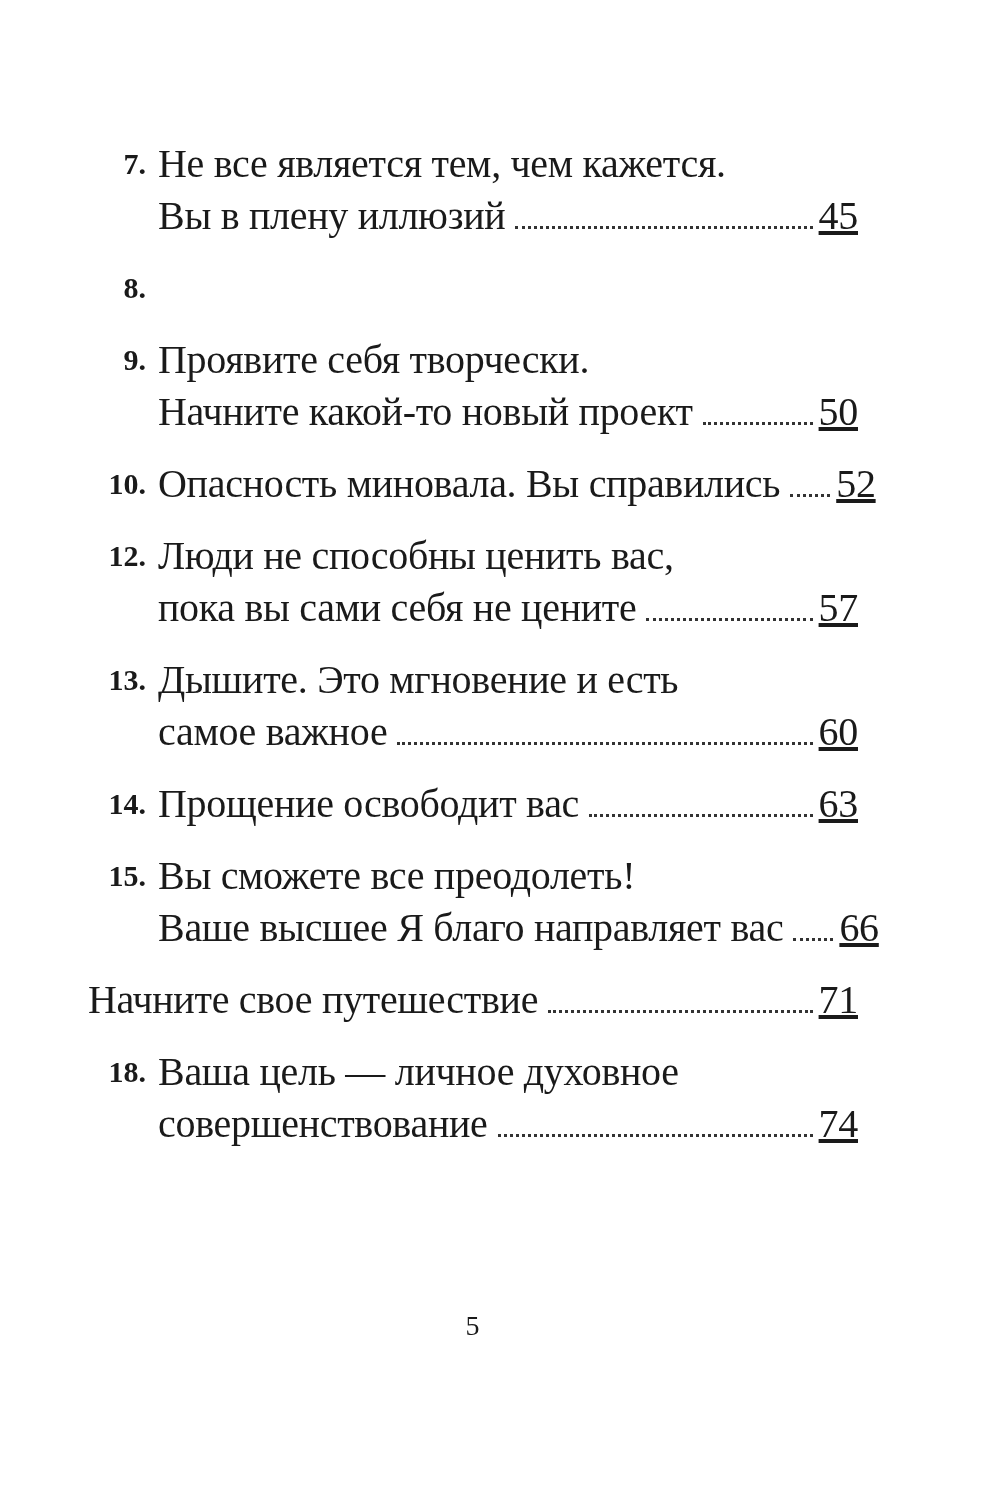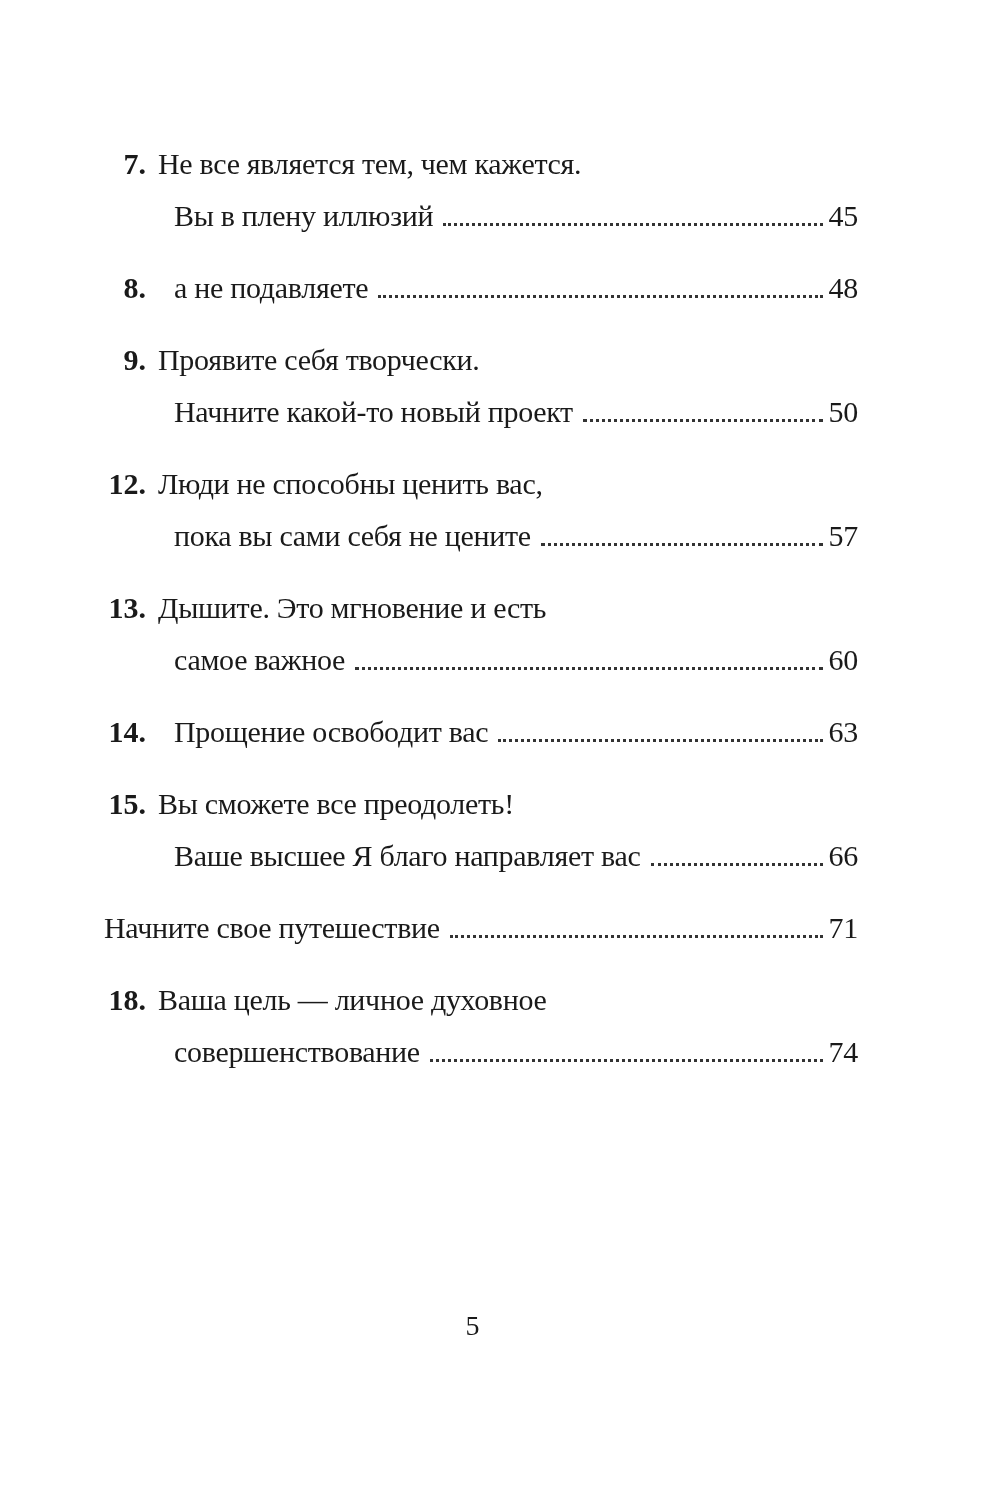--- a/index.html
+++ b/index.html
@@ -1,59 +1,64 @@
 <!DOCTYPE html>
 <html><head>
 <meta charset="utf-8">
 <style>
   html,body{margin:0;padding:0;background:#fff;}
   body{width:1000px;height:1500px;position:relative;font-family:"Liberation Serif","DejaVu Serif",serif;color:#1a1a1a;}
   .toc{position:absolute;left:88px;top:138px;width:770px;}
   .entry{display:flex;margin-bottom:20px;}
   .num{width:58px;text-align:right;padding-right:12px;font-weight:bold;font-size:30px;line-height:52px;flex:none;}
-  .body{flex:1;font-size:30px;line-height:52px;letter-spacing:-0.3px;}
+  .body{flex:1;font-size:40px;line-height:52px;letter-spacing:-0.3px;}
   .last{display:flex;align-items:baseline;}
-  .last .t{white-space:nowrap;padding-right:10px;margin-left:16px;}
+  .last .t{white-space:nowrap;padding-right:10px;}
   .dots{flex:1;border-bottom:3px dotted #333;margin-bottom:10px;min-width:40px;}
-  .pg{padding-left:6px;white-space:nowrap;}
+  .pg{padding-left:6px;white-space:nowrap;text-decoration:underline;}
   .folio{position:absolute;top:1310px;left:0;width:945px;text-align:center;font-size:28px;}
 </style>
 </head>
 <body>
 
 <div class="toc" id="toc">
     <div class="entry">
       <div class="num">7.</div>
       <div class="body">
         <div>Не все является тем, чем кажется.</div>
         <div class="last">
           <span class="t">Вы в плену иллюзий</span>
           <span class="dots"></span>
           <span class="pg">45</span>
         </div>
       </div>
     </div>
     <div class="entry">
       <div class="num">8.</div>
       <div class="body">
-        <div class="last">
-          <span class="t">а не подавляете</span>
-          <span class="dots"></span>
-          <span class="pg">48</span>
-        </div>
       </div>
     </div>
     <div class="entry">
       <div class="num">9.</div>
       <div class="body">
         <div>Проявите себя творчески.</div>
         <div class="last">
           <span class="t">Начните какой-то новый проект</span>
           <span class="dots"></span>
           <span class="pg">50</span>
+        </div>
+      </div>
+    </div>
+    <div class="entry">
+      <div class="num">10.</div>
+      <div class="body">
+        <div class="last">
+          <span class="t">Опасность миновала. Вы справились</span>
+          <span class="dots"></span>
+          <span class="pg">52</span>
         </div>
       </div>
     </div>
     <div class="entry">
       <div class="num">12.</div>
       <div class="body">
         <div>Люди не способны ценить вас,</div>
         <div class="last">
           <span class="t">пока вы сами себя не цените</span>
           <span class="dots"></span>

